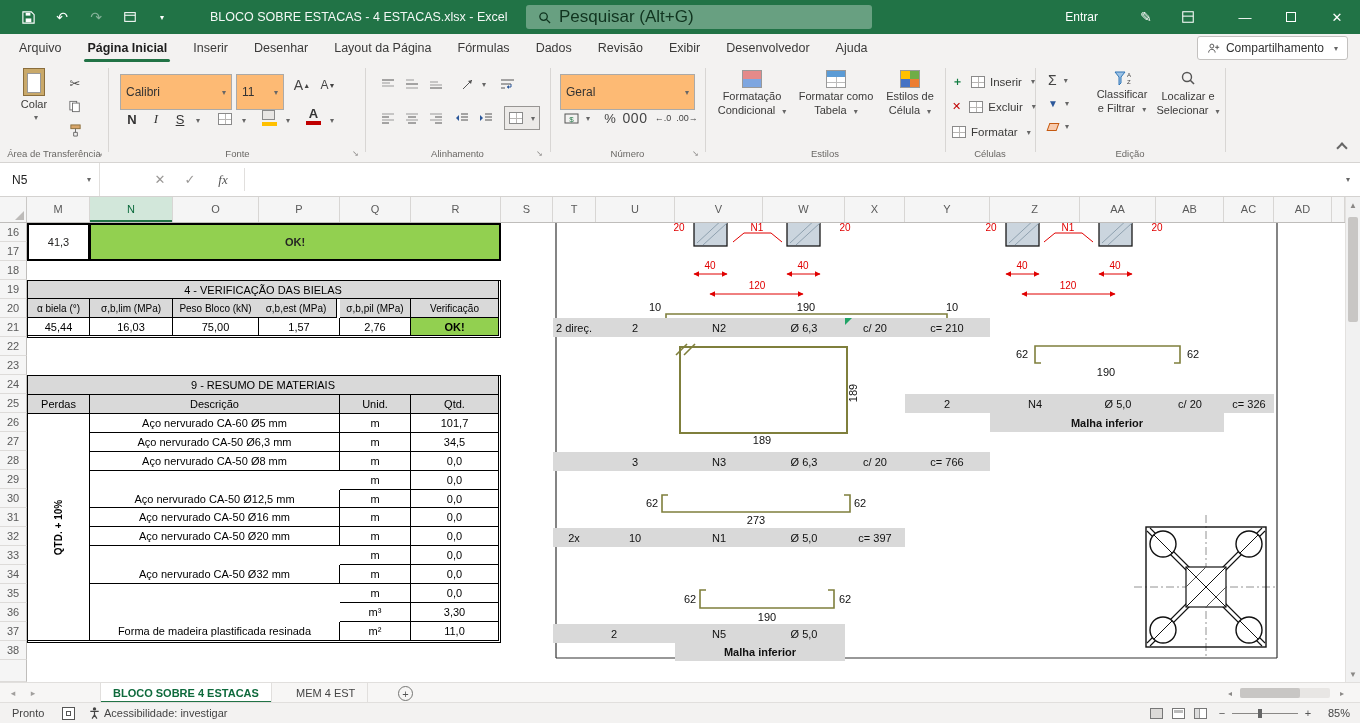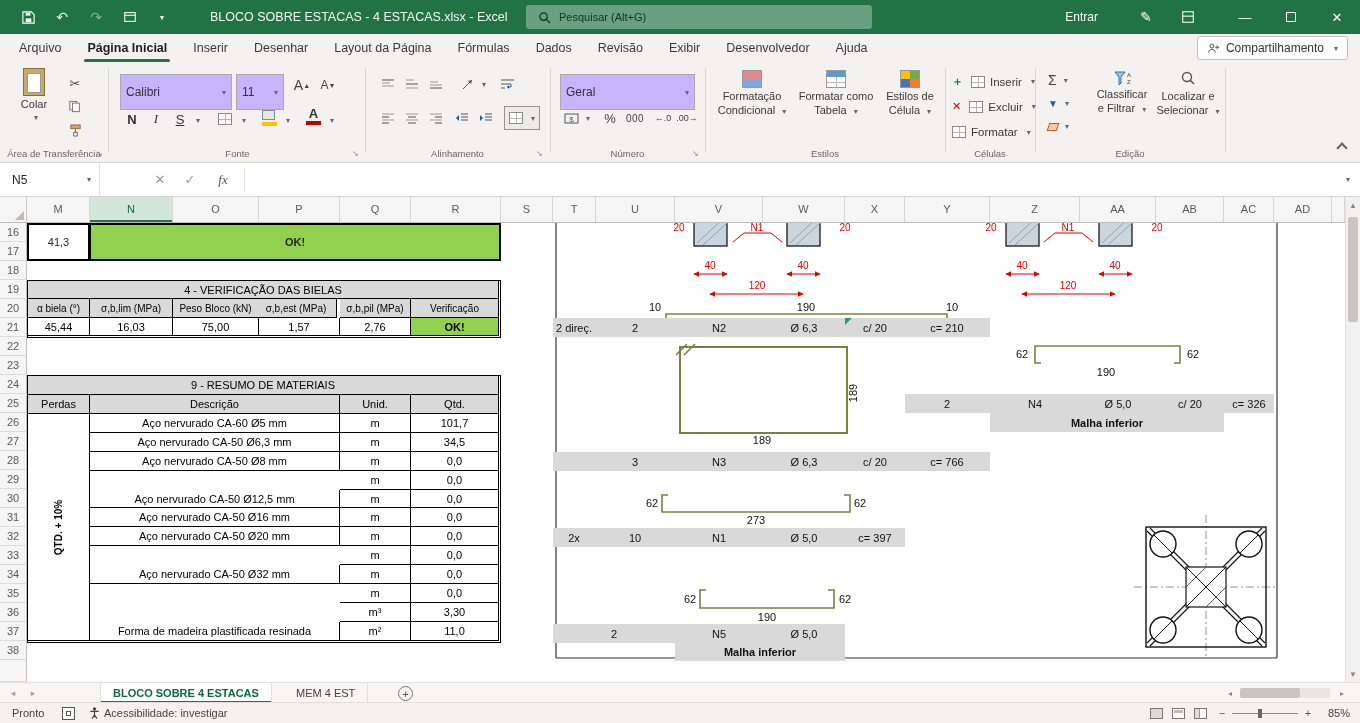--- a/index.html
+++ b/index.html
@@ -6,35 +6,35 @@
 html,body{width:1360px;height:723px;overflow:hidden}
 body{position:relative;font-family:"Liberation Sans","DejaVu Sans",sans-serif;font-size:12px;color:#252423;background:#fff}
 .a{position:absolute}
 .ctr{display:flex;align-items:center;justify-content:center}
 .fxr{display:flex;align-items:center}
 
 #titlebar{left:0;top:0;width:1360px;height:34px;background:#217346;color:#fff}
 .tbi{color:#fff;font-size:14px;width:28px;height:34px}
 .tbi.dim{opacity:.45}
 #tb-title{font-size:12.5px;white-space:nowrap;opacity:.95}
-#tb-search{left:526px;top:5px;width:346px;height:24px;background:rgba(255,255,255,.32);border-radius:3px;color:#10341f;font-size:11px;gap:8px;padding-left:12px}
+#tb-search{left:526px;top:5px;width:346px;height:24px;background:rgba(255,255,255,.32);border-radius:3px;color:#10341f;font-size:17px;gap:8px;padding-left:12px}
 .winbtn{width:46px;height:34px;font-size:13px;color:#fff}
 #signin{font-size:12px;color:#fff;height:34px;padding:0 12px}
 
 #ribbontabs{left:0;top:34px;width:1360px;height:28px;background:#f3f2f1}
 .rtab{display:inline-block;line-height:28px;padding:0 13px;font-size:12.5px;color:#3b3a39;position:relative}
 .rtab.active{font-weight:bold;color:#1e1e1e}
 .rtab.active::after{content:"";position:absolute;left:10px;right:10px;bottom:0;height:3px;background:#217346;border-radius:2px}
 #sharebtn{right:12px;top:2px;height:24px;background:#fff;border:1px solid #c3c1bf;border-radius:3px;padding:0 9px;gap:6px;font-size:12px;color:#333}
 
 #ribbon{left:0;top:62px;width:1360px;height:101px;background:#f3f2f1;border-bottom:1px solid #d6d4d2}
 .gsep{width:1px;top:6px;height:84px;background:#d8d6d4}
 .glabel{bottom:3px;font-size:9.5px;color:#696764;text-align:center;white-space:nowrap}
 .launcher{bottom:4px;font-size:8px;color:#8a8886}
-.combo{background:#c4b5fd;border:1px solid #abaaa8;height:36px;display:flex;align-items:center;padding:12px 5px;font-size:12px;color:#333;justify-content:space-between}
+.combo{background:#fdba74;border:1px solid #abaaa8;height:36px;display:flex;align-items:center;padding:12px 5px;font-size:12px;color:#333;justify-content:space-between}
 .car{font-size:8px;color:#666;margin-left:4px}
 .ric{color:#4a4a48;font-size:13px}
 .bigbtn{display:flex;flex-direction:column;align-items:center;justify-content:flex-start;gap:2px;color:#3b3a39;font-size:11px;text-align:center;line-height:12px}
 .gicon{position:relative;width:14px;height:12px;border:1px solid #8a8a8a;background:#fff;display:inline-block}
 .gicon::before{content:"";position:absolute;left:0;right:0;top:50%;height:1px;background:#b8b6b4}
 .gicon::after{content:"";position:absolute;top:0;bottom:0;left:50%;width:1px;background:#b8b6b4}
 .mark{font-weight:bold;font-size:11px;margin-right:3px}
 .chev{width:8px;height:8px;border-right:2px solid #666;border-bottom:2px solid #666;transform:rotate(-135deg)}
 
 #fbar{left:0;top:163px;width:1360px;height:34px;background:#fff;border-bottom:1px solid #d4d2d0}
@@ -280,21 +280,21 @@
       <span class="car">▾</span>
     </div>
   <span class="a ctr" style="left:560px;top:46px;width:22px;height:20px">
       <svg width="15" height="13">
         <rect x="1" y="2" width="13" height="9" fill="none" stroke="#555"></rect>
         <text x="7.5" y="9.5" text-anchor="middle" font-size="8" fill="#2e7d4f">$</text>
       </svg>
     </span>
   <span class="a car" style="left:582px;top:52px">▾</span>
   <span class="a ctr" style="left:600px;top:46px;width:20px;height:20px;font-size:13px;color:#444">%</span>
-  <span class="a ctr" style="left:622px;top:46px;width:26px;height:20px;font-size:10px;color:#444;letter-spacing:.5px">000</span>
+  <span class="a ctr" style="left:622px;top:46px;width:26px;height:20px;font-size:14px;color:#444;letter-spacing:.5px">000</span>
   <span class="a ctr" style="left:652px;top:46px;width:22px;height:20px;font-size:9px;color:#444">←.0</span>
   <span class="a ctr" style="left:676px;top:46px;width:22px;height:20px;font-size:9px;color:#444">.00→</span>
   <div class="a glabel" style="left:550px;width:155px">Número</div>
   <span class="a launcher" style="left:692px">↘</span>
 
   <div class="a bigbtn" style="left:712px;top:8px;width:80px">
     <span style="display:inline-block;width:20px;height:18px;border:1px solid #999;background:linear-gradient(180deg,#e48a8a 0 50%,#7ea6e0 50% 100%)"></span>
     <span>Formatação</span>
     <span><span>Condicional</span> <span class="car">▾</span></span>
   </div>

